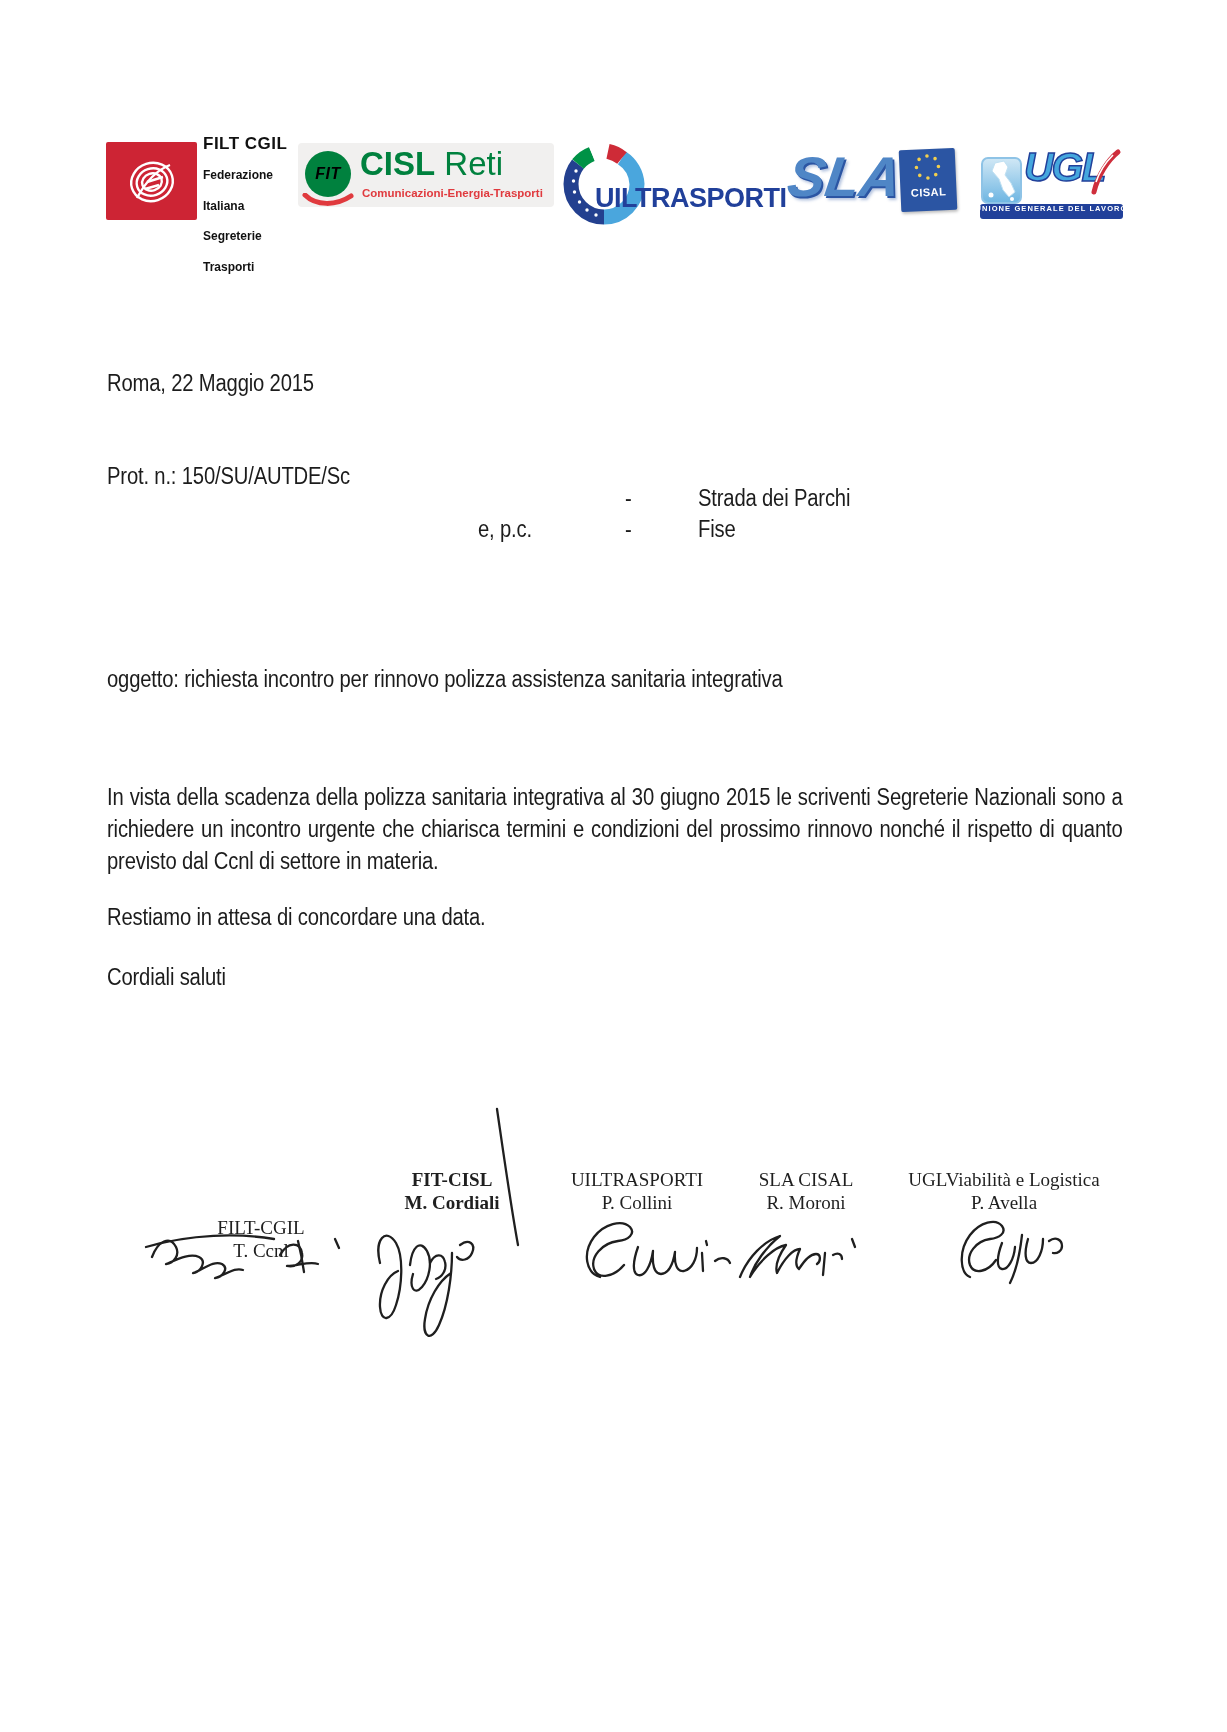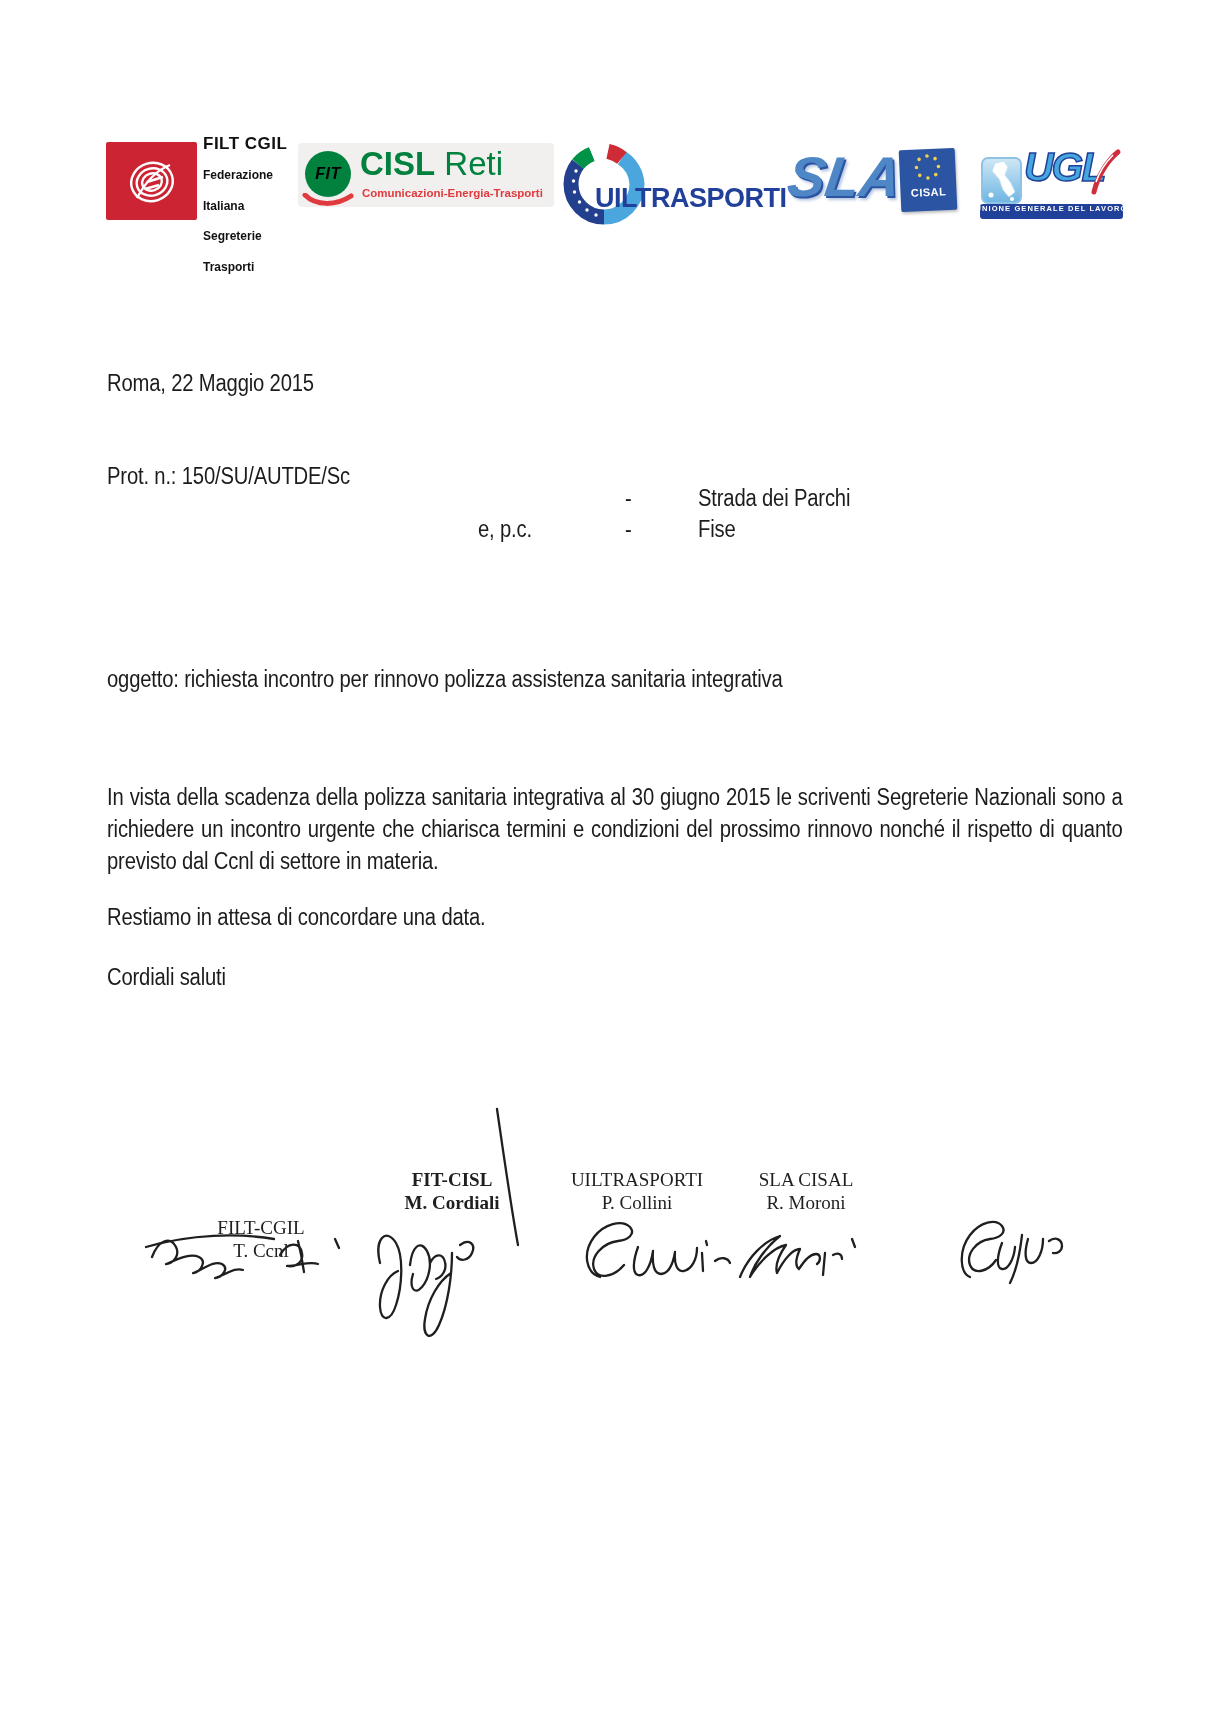--- a/index.html
+++ b/index.html
@@ -190,20 +190,24 @@
     <div>M. Cordiali</div>
   </div>
   <div class="abs sig-col serif" style="left:547px; width:180px;">
     <div>UILTRASPORTI</div>
     <div>P. Collini</div>
   </div>
   <div class="abs sig-col serif" style="left:716px; width:180px;">
     <div>SLA CISAL</div>
     <div>R. Moroni</div>
   </div>
+  <div class="abs sig-col serif" style="left:897px; width:214px;">
+    <div>UGLViabilità e Logistica</div>
+    <div>P. Avella</div>
+  </div>
 
   <svg class="abs sig-svg" width="960" height="260" viewBox="0 0 960 260">
 
     <g>
       <path d="M22,162 c6,-16 18,-22 24,-10 c4,8 -2,16 -10,17 c12,-5 24,-11 33,-7 c8,4 2,15 -6,16 c10,-3 20,-13 29,-9 c7,4 1,13 -7,14 c11,-3 19,-11 28,-8"></path>
       <path d="M16,152 c45,-13 92,-14 128,-8"></path>
       <path d="M150,160 c8,-14 20,-13 22,-2 c2,9 -7,15 -15,13 c11,0 22,-5 31,-2"></path>
       <path d="M168,146 c3,12 5,24 6,31"></path>
       <path d="M205,144 l4,9"></path>
     </g>

